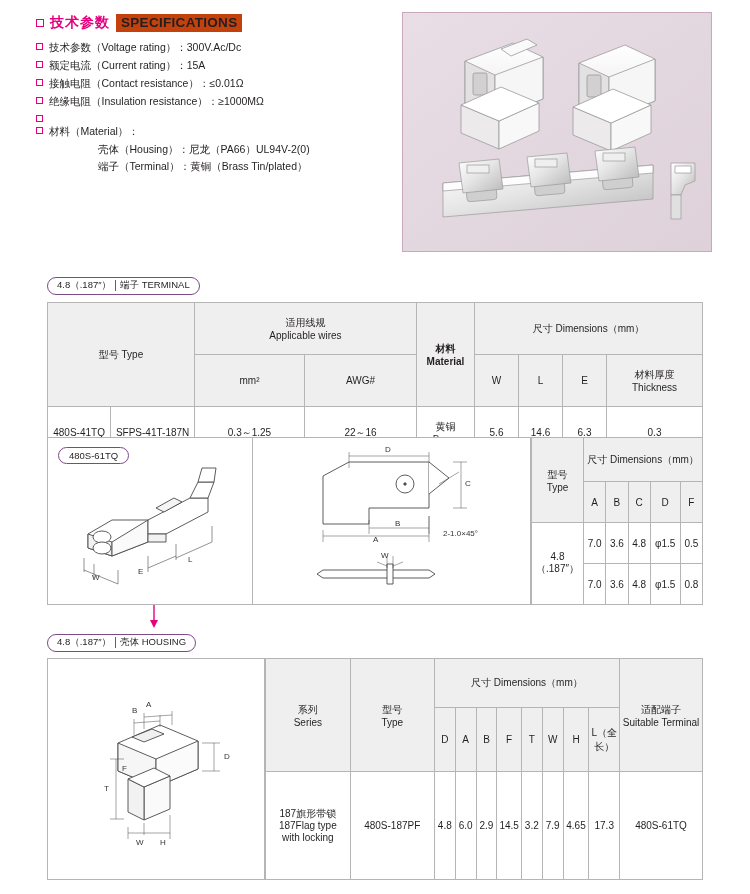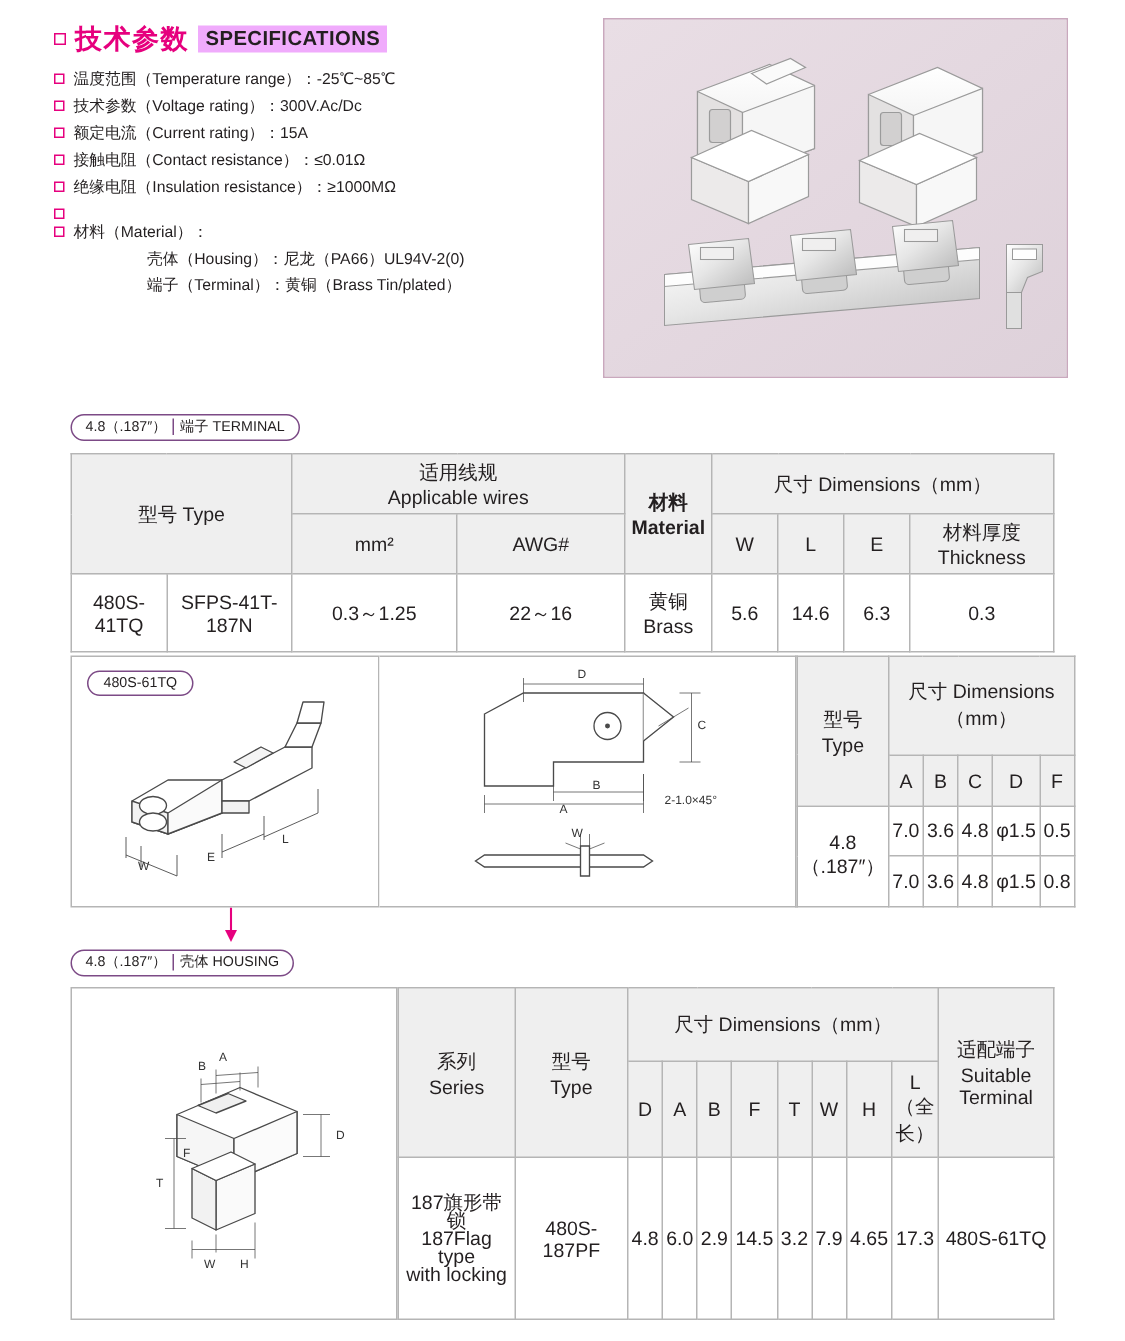--- a/index.html
+++ b/index.html
@@ -13,26 +13,26 @@
   .page { position: relative; width: 750px; height: 894px; overflow: hidden; }
 
   
   .spec-block { position: absolute; left: 36px; top: 14px; width: 360px; }
   .spec-title { display: flex; align-items: center; gap: 6px; }
   .sq {
     width: 8px; height: 8px; border: 1.5px solid #e6007e;
     display: inline-block; flex: 0 0 auto;
   }
   .spec-title .cn {
-    font-size: 18px; font-weight: bold; color: #e6007e;
+    font-size: 14px; font-weight: bold; color: #e6007e;
     letter-spacing: 1px;
   }
   .spec-title .en {
     font-size: 13.5px; font-weight: bold; color: #231f20;
-    background: #f0abfc; padding: 1px 5px 2px 5px; letter-spacing: .3px;
+    background: #c2410c; padding: 1px 5px 2px 5px; letter-spacing: .3px;
   }
   .spec-list { margin-top: 7px; }
   .spec-item {
     display: flex; align-items: flex-start; gap: 6px;
     font-size: 10.5px; line-height: 17px; margin-bottom: 1px;
   }
   .spec-item .sq { margin-top: 4px; width: 7px; height: 7px; }
   .spec-sub { font-size: 10.5px; line-height: 17px; padding-left: 62px; }
 
   
@@ -52,22 +52,22 @@
   }
   .pill .sep { display: inline-block; width: 1px; height: 11px; background: #7c4a86; }
   .pill-box {
     display: inline-block; border: 1px solid #7c4a86; border-radius: 9px;
     padding: 2px 10px; font-size: 9.5px; background: #fff;
   }
 
   
   table { border-collapse: collapse; }
   .tbl td, .tbl th {
-    border: 1px solid #b5b5b5; font-size: 13px; text-align: center;
-    color: #231f20; font-weight: normal; padding: 3px 2px;
+    border: 1px solid #b5b5b5; font-size: 10px; text-align: center;
+    color: #231f20; font-weight: normal; padding: 13px 2px;
   }
   .tbl .hd { background: #efefef; }
 
   
   .terminal-wrap { position: absolute; left: 47px; top: 302px; width: 656px; }
   .terminal-wrap table { width: 656px; }
   .label-terminal { position: absolute; left: 47px; top: 274px; }
 
   
   .mid-wrap { position: absolute; left: 47px; top: 437px; width: 656px; height: 168px; }
@@ -102,24 +102,20 @@
 
 <div class="page">
 
   <div class="spec-block">
     <div class="spec-title">
       <span class="sq"></span>
       <span class="cn">技术参数</span>
       <span class="en">SPECIFICATIONS</span>
     </div>
     <div class="spec-list">
-      <div class="spec-item">
-        <span class="sq"></span>
-        <span>温度范围（Temperature range）：-25℃~85℃</span>
-      </div>
       <div class="spec-item">
         <span class="sq"></span>
         <span>技术参数（Voltage rating）：300V.Ac/Dc</span>
       </div>
       <div class="spec-item">
         <span class="sq"></span>
         <span>额定电流（Current rating）：15A</span>
       </div>
       <div class="spec-item">
         <span class="sq"></span>

